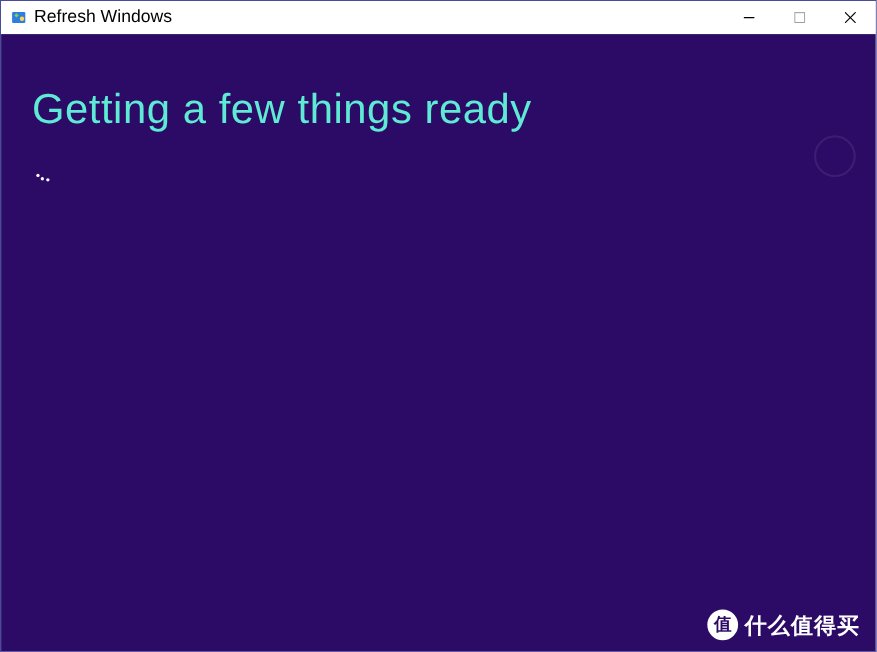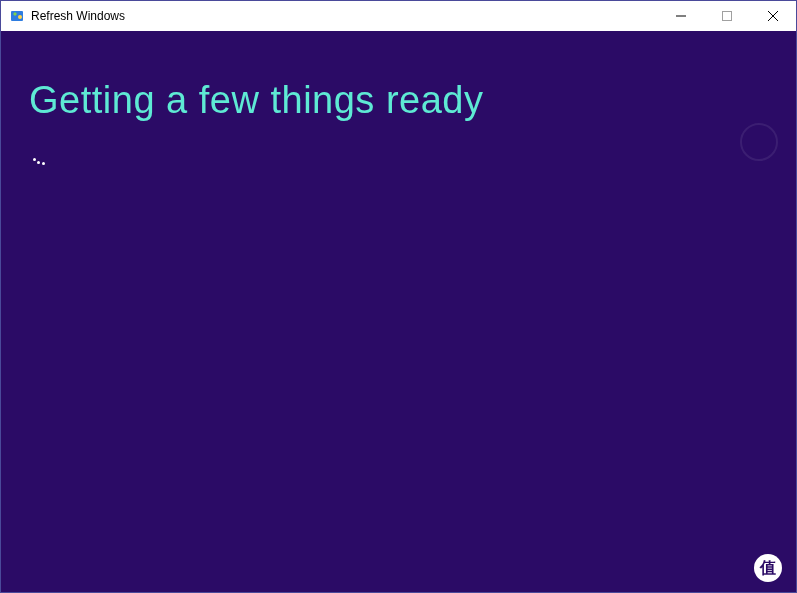--- a/index.html
+++ b/index.html
@@ -32,21 +32,21 @@
     }
     .titlebar-icon {
       width: 16px;
       height: 16px;
       margin-right: 6px;
       display: inline-flex;
       align-items: center;
       justify-content: center;
     }
     .titlebar-title {
-      font-size: 12px;
+      font-size: 16px;
       color: #000;
       flex: 1;
     }
     .titlebar-controls {
       display: flex;
       height: 100%;
     }
     .titlebar-btn {
       width: 46px;
       height: 100%;
@@ -166,15 +166,16 @@
     <h1 class="heading">Getting a few things ready</h1>
     <div class="spinner">
       <div class="dot d1"></div>
       <div class="dot d2"></div>
       <div class="dot d3"></div>
     </div>
     <div class="next-circle"></div>
 
     <div class="watermark">
       <div class="watermark-badge">值</div>
+      <div class="watermark-text">什么值得买</div>
     </div>
   </div>
 </div>
 
 </body></html>

